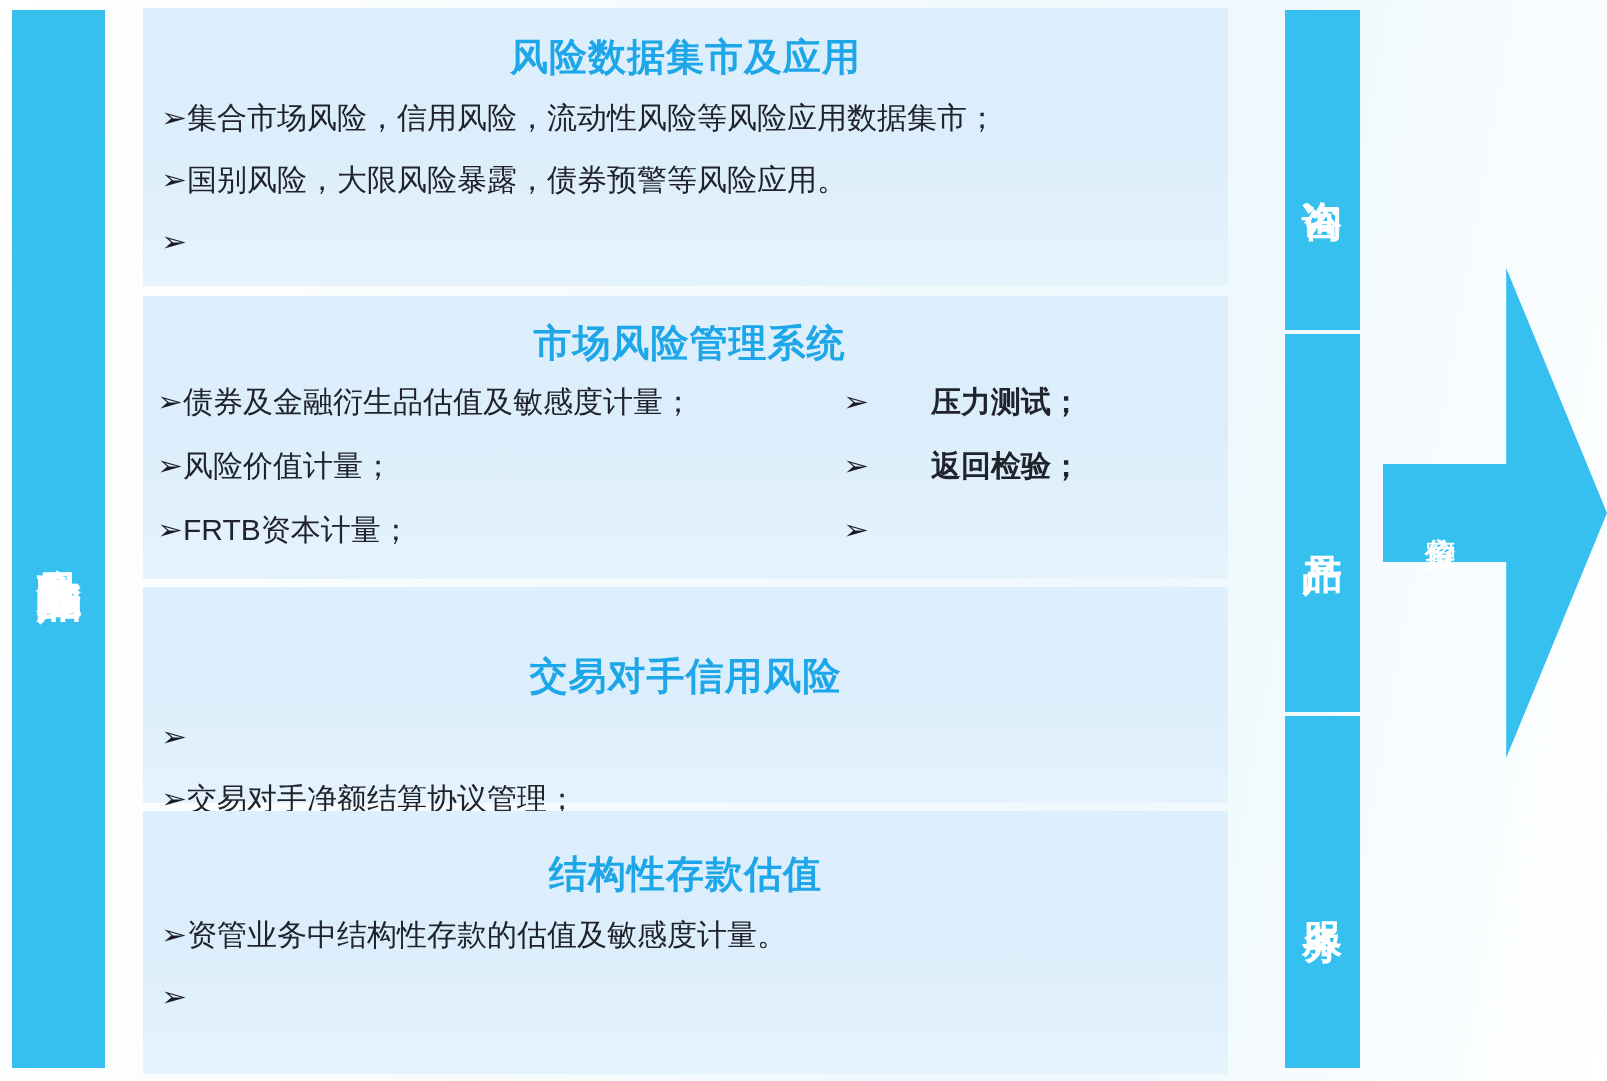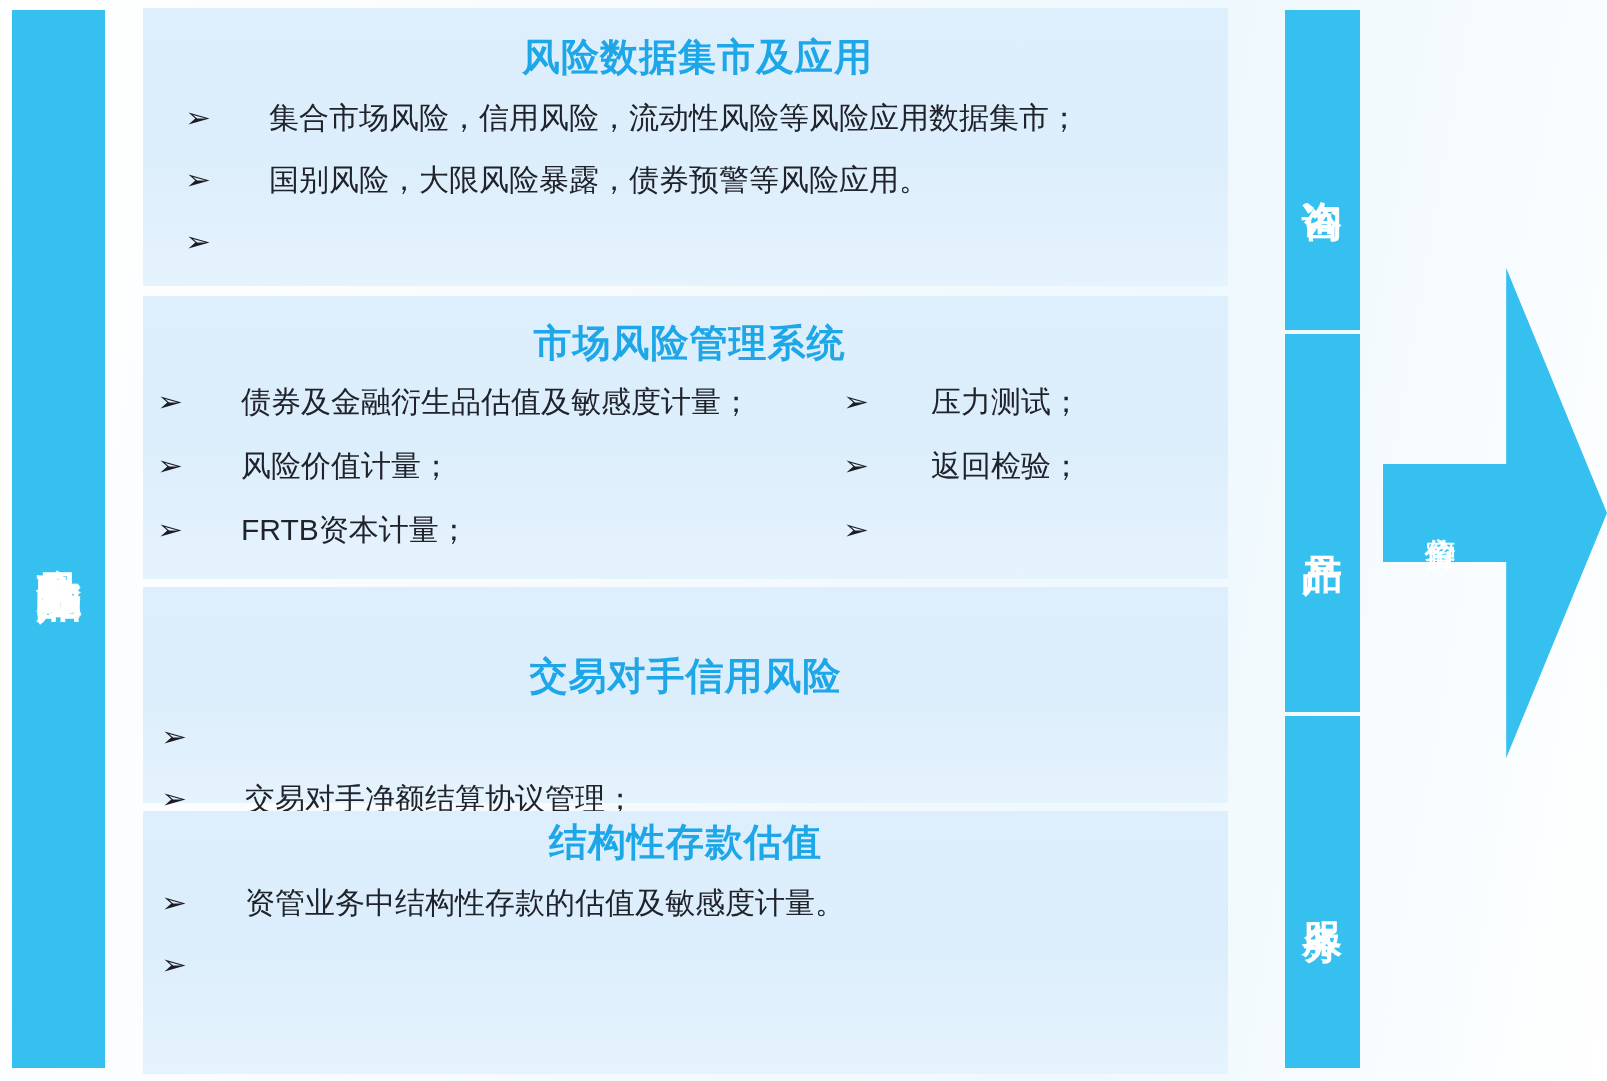--- a/index.html
+++ b/index.html
@@ -52,37 +52,37 @@
     height: 1066px;
   }
 
   .section {
     position: absolute;
     left: 0;
     width: 1085px;
     background: linear-gradient(180deg, #ddeefc 0%, #dceefb 50%, #e5f3fd 100%);
     box-sizing: border-box;
   }
-  .section.s1 { top: 0px;    height: 278px; padding-left: 24px; }
+  .section.s1 { top: 0px;    height: 278px; }
   .section.s2 { top: 288px;  height: 283px; }
   .section.s3 { top: 579px;  height: 216px; }
   .section.s4 { top: 803px;  height: 263px; }
 
   .section-title {
     text-align: center;
     color: #1ea7e8;
     font-weight: bold;
     font-size: 38px;
     letter-spacing: 1px;
     line-height: 1;
   }
   .s1 .section-title { padding-top: 30px; }
   .s2 .section-title { padding-top: 28px; padding-left: 8px; }
   .s3 .section-title { padding-top: 26px; margin-top: 44px; }
-  .s4 .section-title { padding-top: 12px; }
+  .s4 .section-title { padding-top: 44px; }
 
   .bullets {
     margin-top: 22px;
     padding: 0;
     list-style: none;
   }
   .bullet-row {
     display: flex;
     align-items: flex-start;
     height: 62px;
@@ -92,40 +92,39 @@
     width: 26px;
     margin-left: 18px;
     color: #1b1b24;
     font-size: 27px;
     line-height: 40px;
     text-align: center;
     transform: scaleX(1.15);
   }
   .bullet-text {
     flex: 0 0 auto;
-    margin-left: 58px;
     color: #20232b;
     font-size: 30px;
     line-height: 40px;
     white-space: nowrap;
   }
 
   
   .cols {
     display: flex;
     margin-top: 20px;
   }
   .col {
     flex: 0 0 auto;
   }
   .col.left-col  { width: 700px; }
   .col.right-col { width: 385px; }
   .col .bullet-mark { margin-left: 14px; }
   .col.right-col .bullet-mark { margin-left: 0px; }
-  .col.right-col .bullet-text { margin-left: 62px; }
+  .col.right-col .bullet-text { margin-left: 62px; font-weight: bold; }
   .col .bullet-row { height: 64px; }
 
   
   #stage-col {
     position: absolute;
     left: 1285px;
     top: 10px;
     width: 75px;
     height: 1058px;
   }

